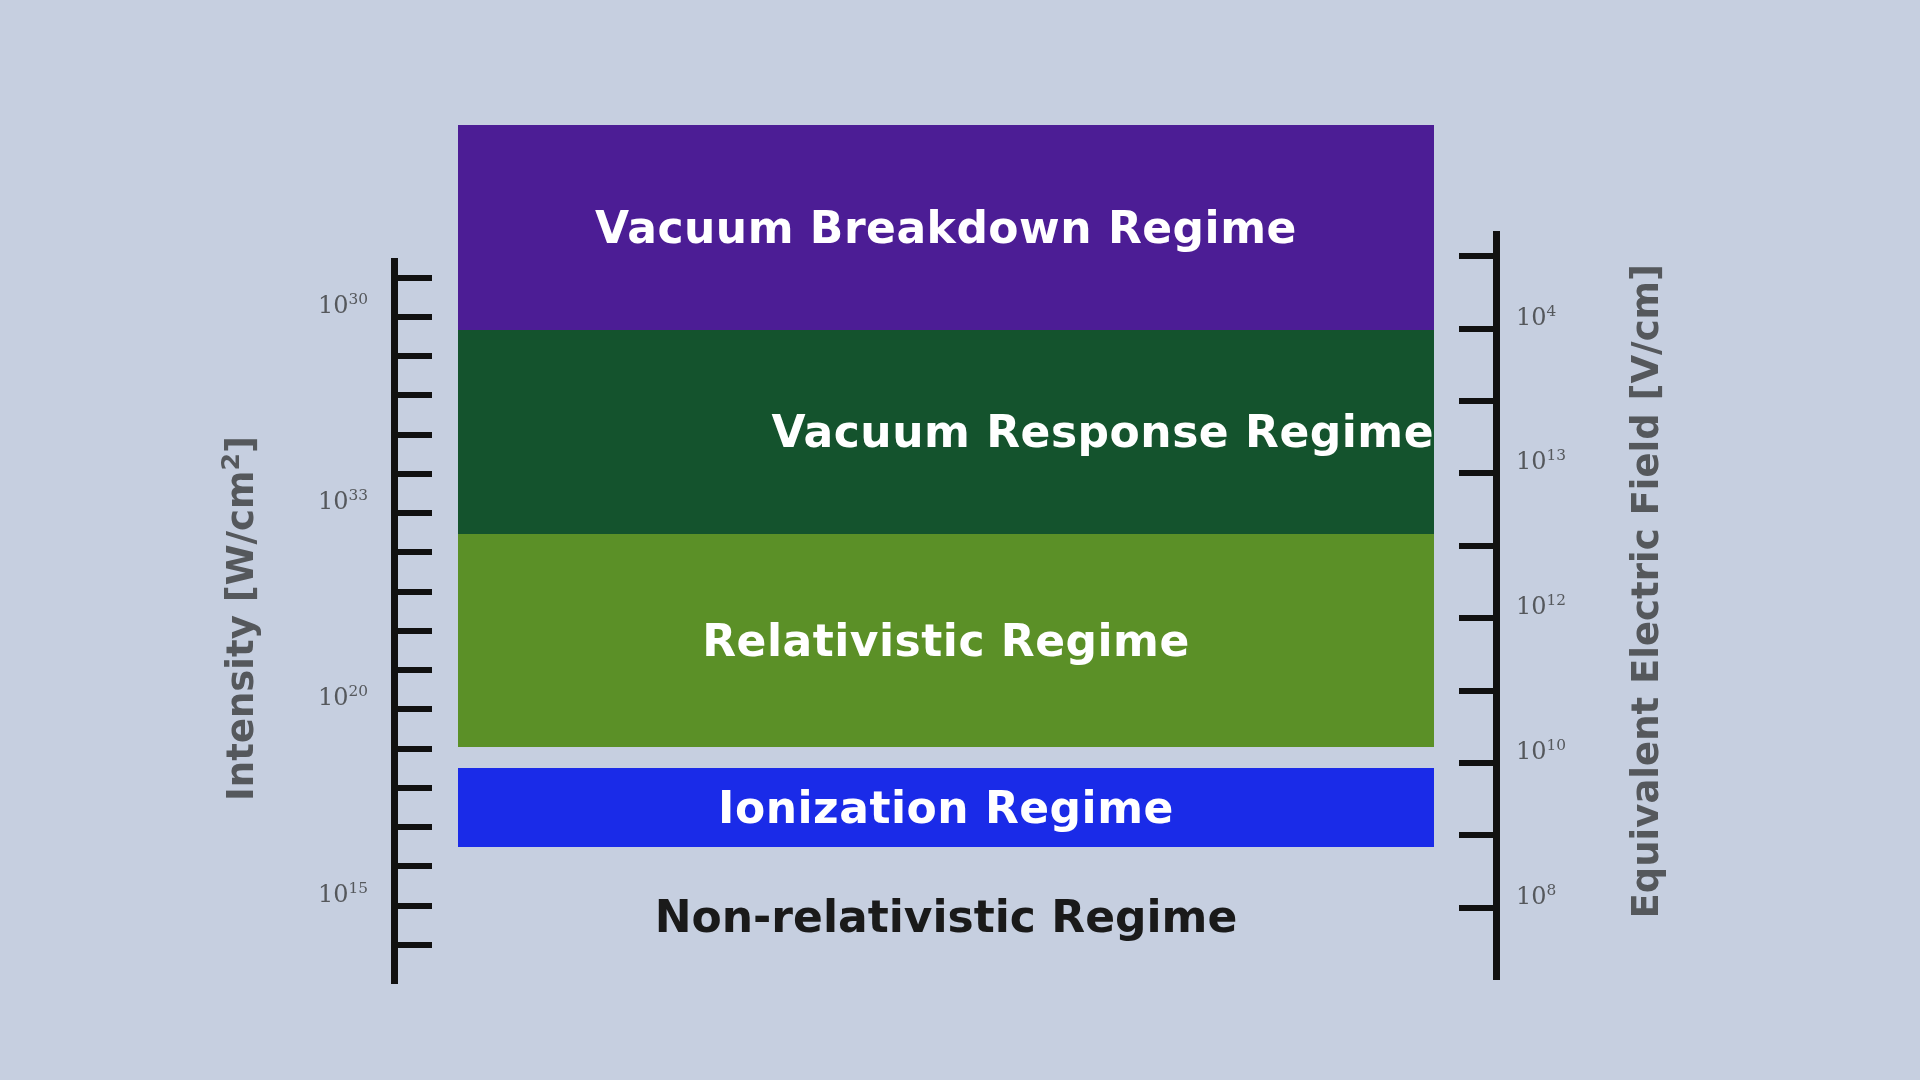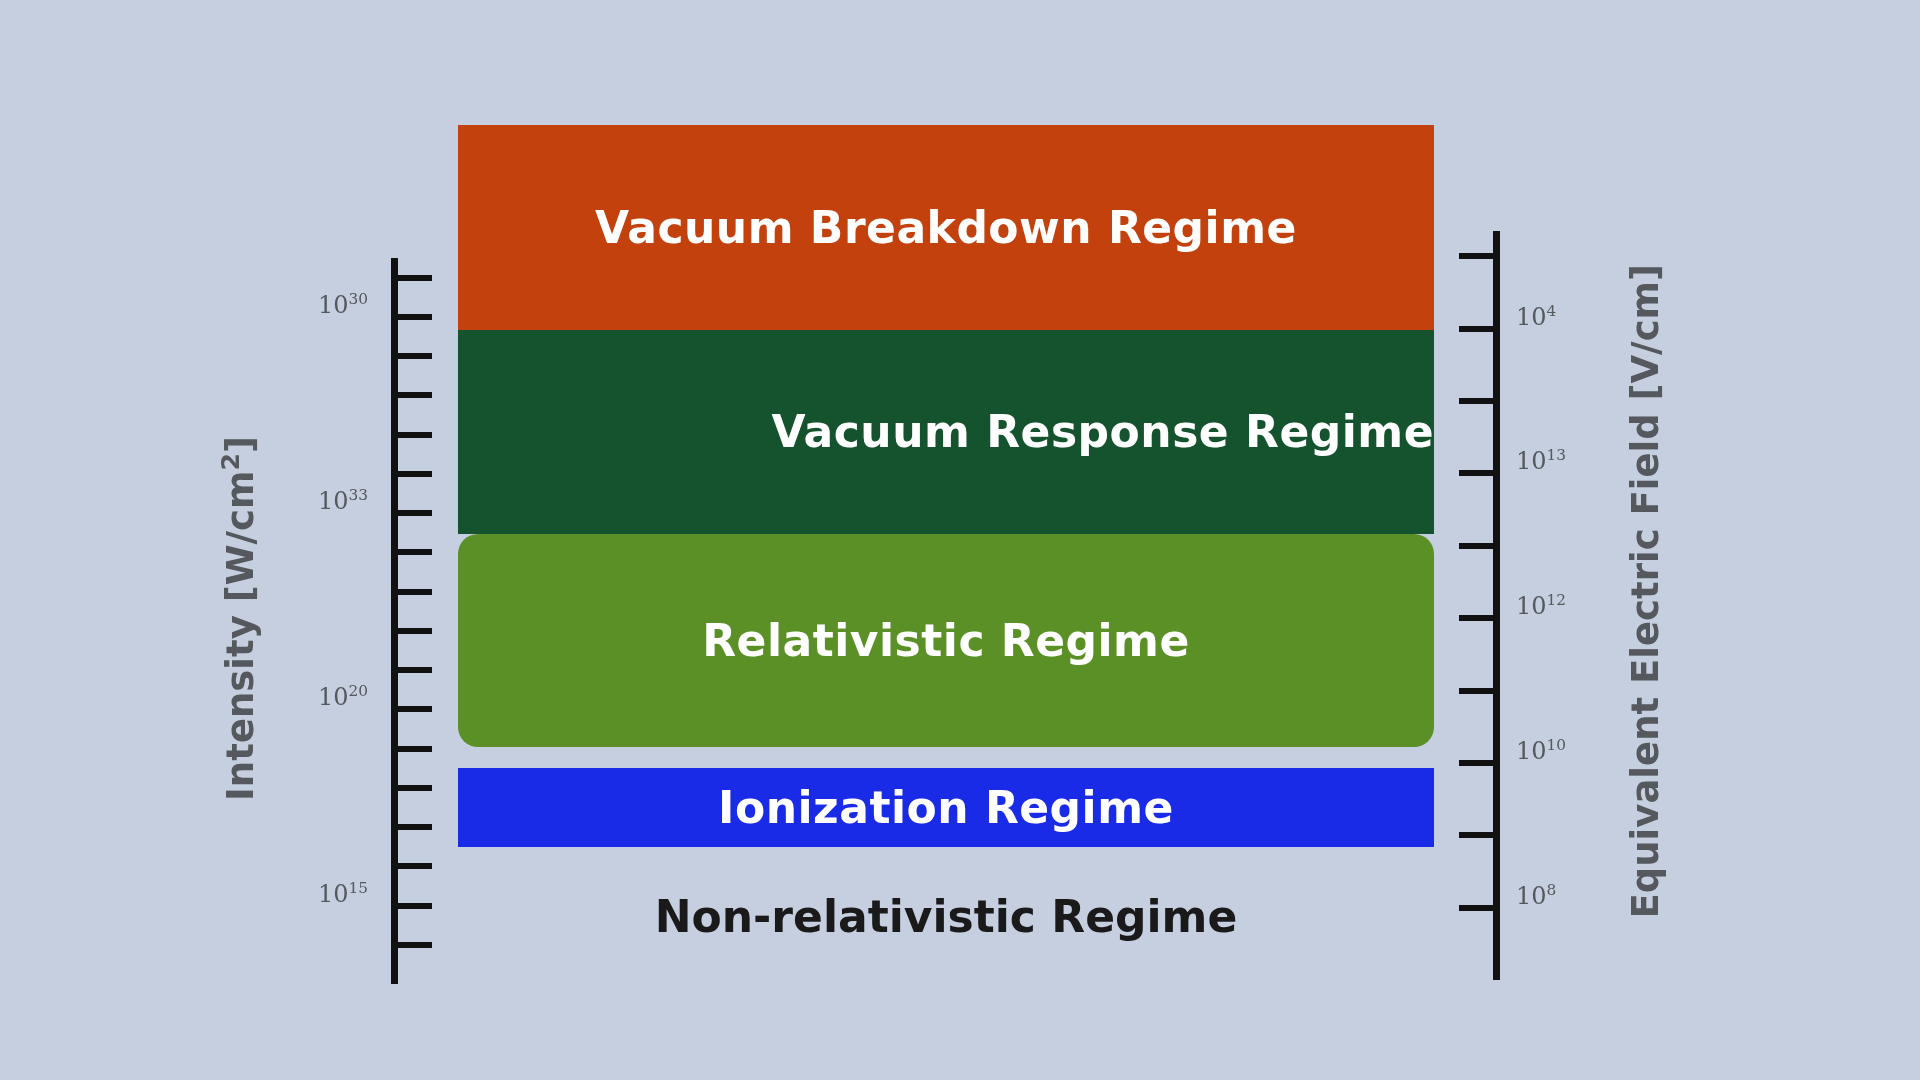--- a/index.html
+++ b/index.html
@@ -35,21 +35,21 @@
     font-weight: 700;
     font-size: 44px;
     letter-spacing: 0.5px;
     white-space: nowrap;
     text-align: center;
     line-height: 1;
   }
 
   #bar-vacuum-breakdown { top: 125px;  height: 205px; }
   #bar-vacuum-response  { top: 330px;  height: 204px; }
-  #bar-relativistic     { top: 534px;  height: 213px; border-radius: 20px; }
+  #bar-relativistic     { top: 534px;  height: 213px; }
   #bar-ionization       { top: 747px;  height: 79px;  }
 
   
   #nonrel-caption {
     position: absolute;
     left: 458px;
     width: 976px;
     top: 895px;
     text-align: center;
     color: #1a1a1a;
@@ -154,21 +154,21 @@
       <div class="axis-tick-label label-left" style="top: 292.865px;">10<sup>30</sup></div>
       <div class="axis-tick-label label-left" style="top: 489.081px;">10<sup>33</sup></div>
       <div class="axis-tick-label label-left" style="top: 685.297px;">10<sup>20</sup></div>
       <div class="axis-tick-label label-left" style="top: 881.514px;">10<sup>15</sup></div>
     </div>
 
   <div class="axis-title" id="left-axis-title">
     <span>Intensity [W/cm<sup>2</sup>]</span>
   </div>
 
-  <div class="bar" id="bar-vacuum-breakdown" style="background: #c2410c;">
+  <div class="bar" id="bar-vacuum-breakdown" style="background: #4c1d95;">
     <span class="bar-label" style="color: rgb(255, 255, 255);">Vacuum Breakdown Regime</span>
   </div>
 
   <div class="bar" id="bar-vacuum-response" style="background: #14532d; justify-content: flex-end;">
     <span class="bar-label" style="color: rgb(255, 255, 255);">Vacuum Response Regime</span>
   </div>
 
   <div class="bar" id="bar-relativistic" style="background: rgb(91, 144, 39);">
     <span class="bar-label" style="color: rgb(255, 255, 255);">Relativistic Regime</span>
   </div>

